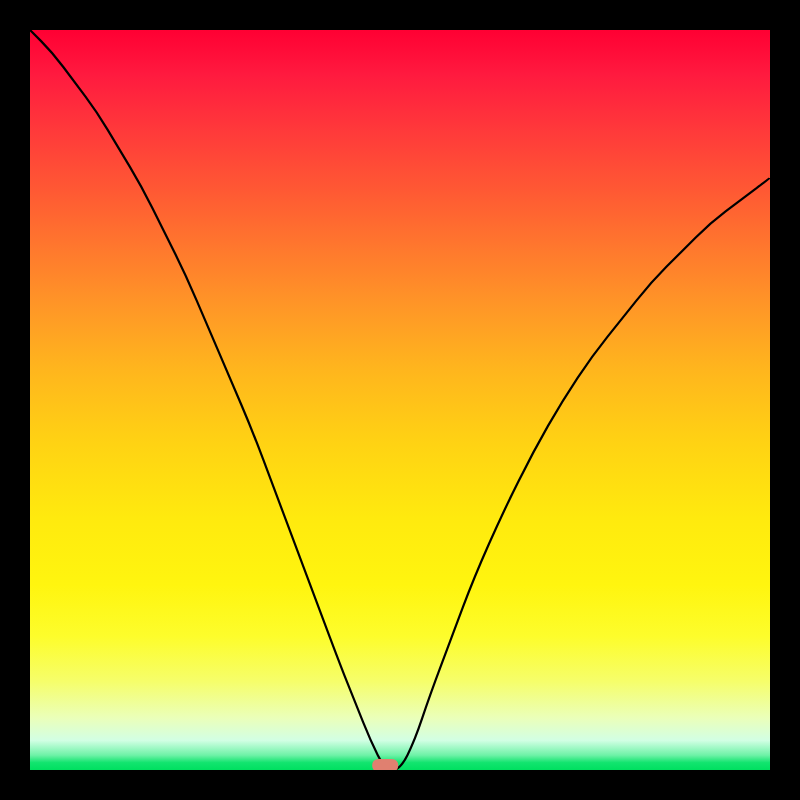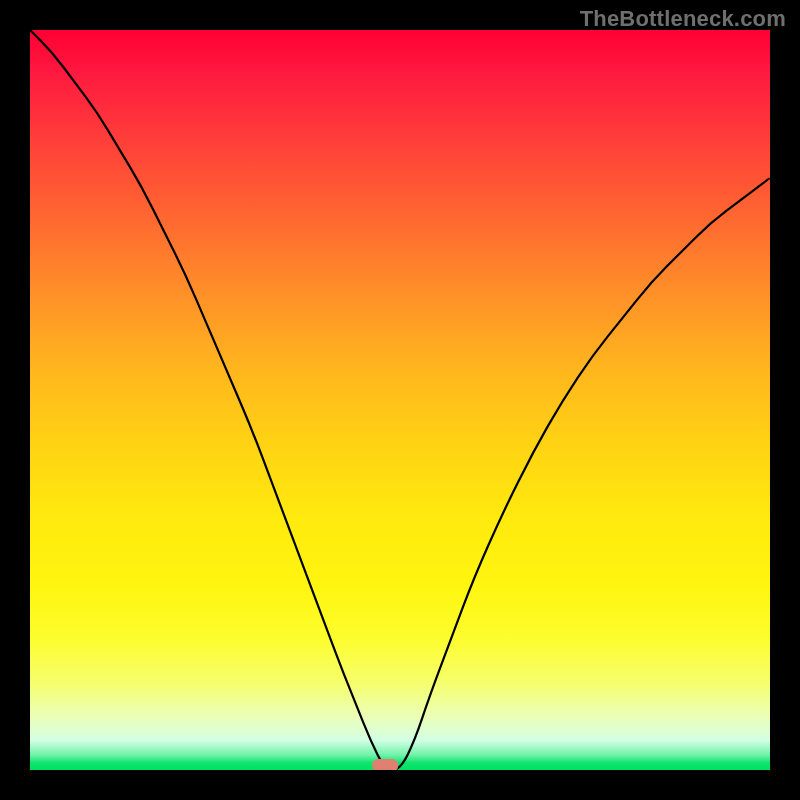--- a/index.html
+++ b/index.html
@@ -72,21 +72,20 @@
     color: #6f6f6f;
     letter-spacing: 0.2px;
     user-select: none;
   }
 </style>
 </head>
 <body>
 
 <div class="stage">
 
-  <div class="watermark">TheBottleneck.com</div>
 
   <div class="plot-area">
     <div class="gradient"></div>
 
     <svg class="curve-svg" viewBox="0 0 740 740" preserveAspectRatio="none">
       <path class="curve-path" d="M 0.0 0.0 Q 0.0 0.0 11.1 11.1 Q 22.2 22.2 33.3 37.0 Q 44.4 51.8 55.5 66.6 Q 66.6 81.4 77.7 99.9 Q 88.8 118.4 99.9 136.9 Q 111.0 155.4 122.1 177.6 Q 133.2 199.8 144.3 222.0 Q 155.4 244.2 166.5 270.1 Q 177.6 296.0 188.7 321.9 Q 199.8 347.8 210.9 373.7 Q 222.0 399.6 233.1 429.2 Q 244.2 458.8 255.3 488.4 Q 266.4 518.0 277.5 547.6 Q 288.6 577.2 299.7 606.8 Q 310.8 636.4 318.2 654.9 Q 325.6 673.4 333.0 691.9 Q 340.4 710.4 347.8 725.2 Q 355.2 740.0 362.6 740.0 Q 370.0 740.0 377.4 725.2 Q 384.8 710.4 392.2 688.2 Q 399.6 666.0 410.7 636.4 Q 421.8 606.8 432.9 577.2 Q 444.0 547.6 458.8 514.3 Q 473.6 481.0 488.4 451.4 Q 503.2 421.8 518.0 395.9 Q 532.8 370.0 547.6 347.8 Q 562.4 325.6 577.2 307.1 Q 592.0 288.6 606.8 270.1 Q 621.6 251.6 636.4 236.8 Q 651.2 222.0 666.0 207.2 Q 680.8 192.4 695.6 181.3 Q 710.4 170.2 725.2 159.1 T 740.0 148.0"></path>
       <rect class="marker" x="342.2" y="729.0" width="26" height="13" rx="6" ry="6"></rect>
     </svg>
   </div>
 </div>

